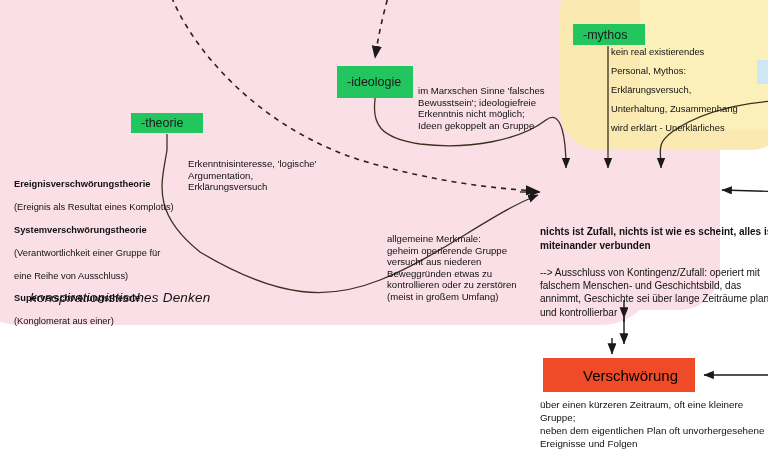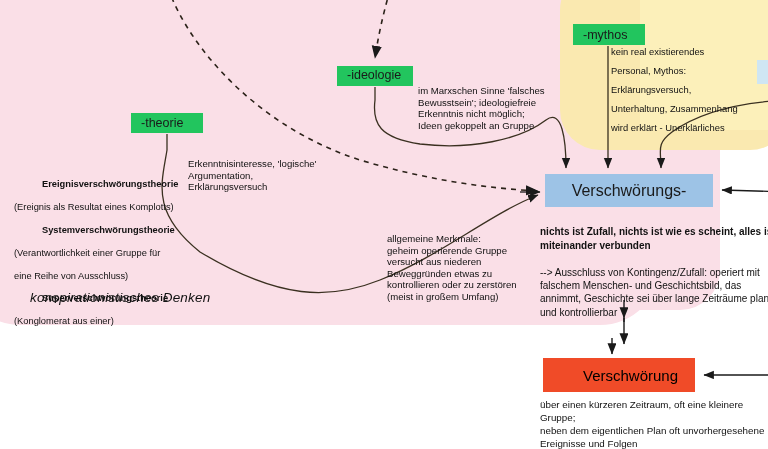--- a/index.html
+++ b/index.html
@@ -45,21 +45,21 @@
     color:#1a1a1a;
   }
   .tag{
     background:#22c55e;
     font-size:12.5px;
     padding:4px 10px;
     justify-content:flex-start;
     white-space:nowrap;
   }
   #node-theorie{left:131px;top:113px;width:72px;height:20px;}
-  #node-ideologie{left:337px;top:66px;width:76px;height:20px;align-items:flex-end;}
+  #node-ideologie{left:337px;top:66px;width:76px;height:32px;}
   #node-mythos{left:573px;top:24px;width:72px;height:21px;}
   #node-edge-right{left:757px;top:60px;width:24px;height:24px;background:#cfe6f3;}
 
   #node-verschwoerungs{
     left:545px;top:174px;width:168px;height:33px;
     background:#9dc3e6;
     font-size:16px;
   }
   #node-verschwoerung{
     left:543px;top:358px;width:152px;height:34px;
@@ -69,21 +69,21 @@
     padding-left:23px;
   }
 
   
   .txt{position:absolute;color:#111;white-space:pre-line;}
 
   #txt-theorietypen{
     left:14px;top:168px;width:200px;
     font-size:9.3px;line-height:11.4px;
   }
-  #txt-theorietypen b{font-weight:bold;margin-left:28px;}
+  #txt-theorietypen b{font-weight:bold;}
 
   #txt-erkenntnis{
     left:188px;top:158px;width:190px;
     font-size:9.6px;line-height:11.5px;
   }
   #txt-merkmale{
     left:387px;top:233px;width:180px;
     font-size:9.6px;line-height:11.5px;
   }
   #txt-ideologie-desc{
@@ -161,23 +161,20 @@
   <div class="node tag" id="node-ideologie">
     <span>-ideologie</span>
   </div>
   <div class="node tag" id="node-mythos">
     <span>-mythos</span>
   </div>
   <div class="node" id="node-edge-right">
     <span></span>
   </div>
 
-  <div class="node" id="node-verschwoerungs">
-    <span>Verschwörungs-</span>
-  </div>
   <div class="node" id="node-verschwoerung">
     <span>Verschwörung</span>
   </div>
 
   <div class="txt" id="txt-theorietypen">
     <b>Ereignisverschwörungstheorie</b><br>
     <span>(Ereignis als Resultat eines Komplotts)</span><br>
     <b>Systemverschwörungstheorie</b><br>
     <span>(Verantwortlichkeit einer Gruppe für</span><br>
     <span>eine Reihe von Ausschluss)</span><br>

